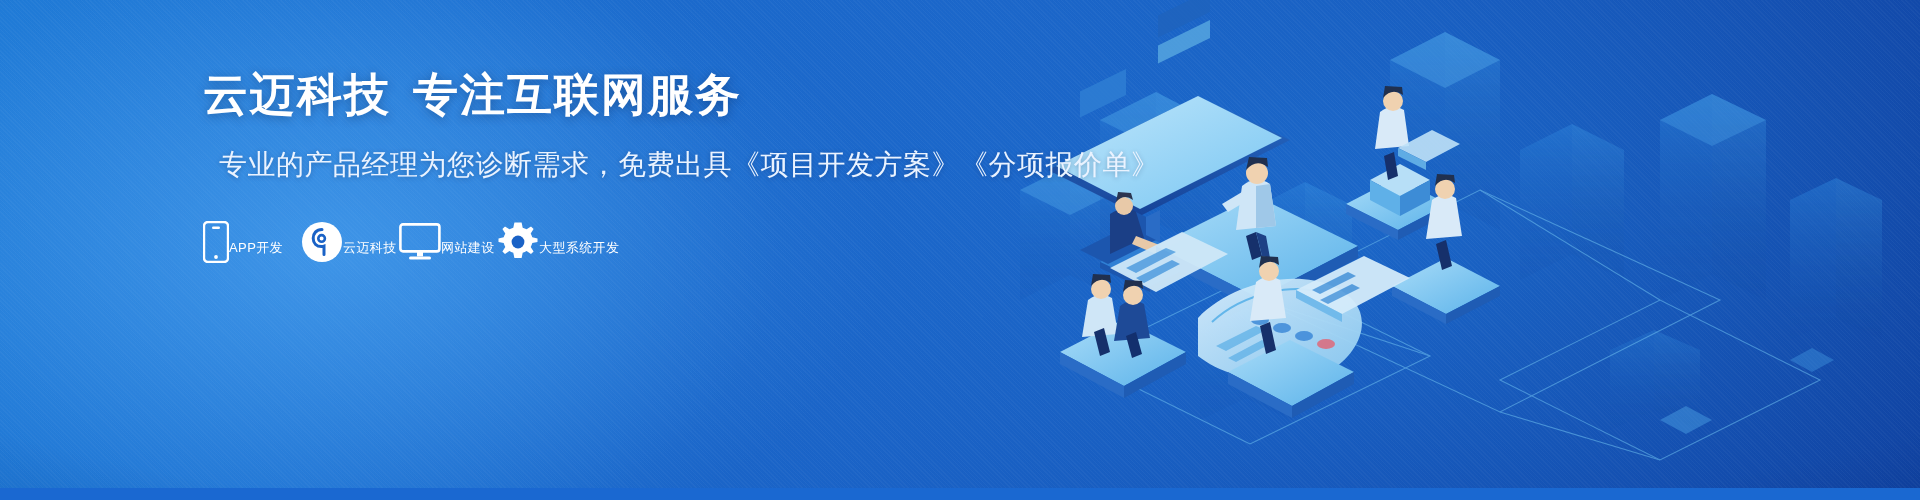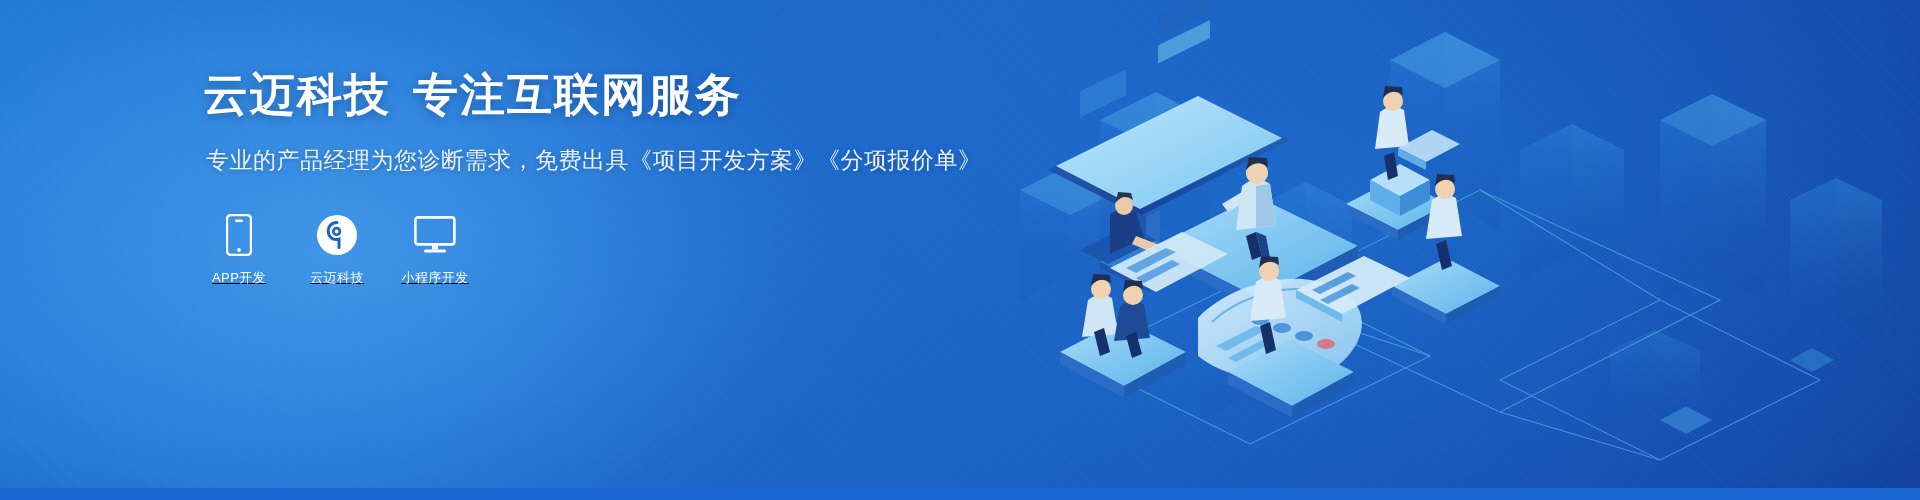--- a/index.html
+++ b/index.html
@@ -35,30 +35,30 @@
   
   .content{position:absolute;left:203px;top:68px;width:700px;z-index:6;}
   .headline{
     font-size:45px;font-weight:700;color:#ffffff;letter-spacing:2px;
     line-height:1.18;white-space:nowrap;margin:0 0 22px 0;
     text-shadow:0 2px 10px rgba(0,25,70,.35);
     font-family:"Liberation Sans","DejaVu Sans",sans-serif;
   }
   .headline .gap{display:inline-block;width:22px;}
   .sub{
-    font-size:23px;color:#eaf3ff;line-height:1.55;letter-spacing:.5px;
-    white-space:nowrap;margin:3px;font-weight:400;
+    font-size:28px;color:#eaf3ff;line-height:1.55;letter-spacing:.5px;
+    white-space:nowrap;margin:16px;font-weight:400;
     text-shadow:0 1px 5px rgba(0,25,70,.30);
   }
   .sub + .sub{margin-top:6px;}
 
   .icon-row{display:flex;align-items:flex-end;margin-top:34px;}
   .icon-item{
-    display:flex;flex-direction:column;align-items:center;
-    width:72px;margin-right:26px;cursor:pointer;text-decoration:underline;
+    display:flex;align-items:center;
+    width:72px;margin-right:26px;cursor:pointer;
   }
   .icon-item:last-child{margin-right:0;}
   .icon-box{height:44px;display:flex;align-items:center;justify-content:center;}
   .icon-box svg{display:block;}
   .icon-label{
     margin-top:12px;font-size:13px;color:#ffffff;white-space:nowrap;
     letter-spacing:.4px;
   }
 
   
@@ -320,21 +320,35 @@
 
 
       <div class="icon-item">
         <span class="icon-box">
           <svg width="42" height="38" viewBox="0 0 42 38" xmlns="http://www.w3.org/2000/svg">
             <rect x="1.4" y="1.4" width="39" height="27" rx="2.6" fill="none" stroke="#fff" stroke-width="2.6"></rect>
             <rect x="18" y="28.4" width="6" height="5" fill="#fff"></rect>
             <rect x="10" y="33.4" width="22" height="3" rx="1.5" fill="#fff"></rect>
           </svg>
         </span>
-        <span class="icon-label">小程序开发</span>
+        <span class="icon-label">网站建设</span>
       </div>
 
+      <div class="icon-item">
+        <span class="icon-box">
+          <svg width="42" height="42" viewBox="0 0 42 42" xmlns="http://www.w3.org/2000/svg">
+            <path d="M21 1.5 l3.6 0 1.1 5.2 a14.6 14.6 0 0 1 3.9 1.6 l4.4 -2.9 2.6 2.6 -2.9 4.4
+                     a14.6 14.6 0 0 1 1.6 3.9 l5.2 1.1 0 3.6 -5.2 1.1 a14.6 14.6 0 0 1 -1.6 3.9
+                     l2.9 4.4 -2.6 2.6 -4.4 -2.9 a14.6 14.6 0 0 1 -3.9 1.6 l-1.1 5.2 -3.6 0 -3.6 0
+                     -1.1 -5.2 a14.6 14.6 0 0 1 -3.9 -1.6 l-4.4 2.9 -2.6 -2.6 2.9 -4.4
+                     a14.6 14.6 0 0 1 -1.6 -3.9 l-5.2 -1.1 0 -3.6 5.2 -1.1 a14.6 14.6 0 0 1 1.6 -3.9
+                     l-2.9 -4.4 2.6 -2.6 4.4 2.9 a14.6 14.6 0 0 1 3.9 -1.6 l1.1 -5.2 z" fill="#fff"></path>
+            <circle cx="21" cy="21" r="6.4" fill="#1a62c6"></circle>
+          </svg>
+        </span>
+        <span class="icon-label">大型系统开发</span>
+      </div>
 
     </div>
   </div>
 
   <div class="vignette"></div>
 </div>
 
 </body></html>

